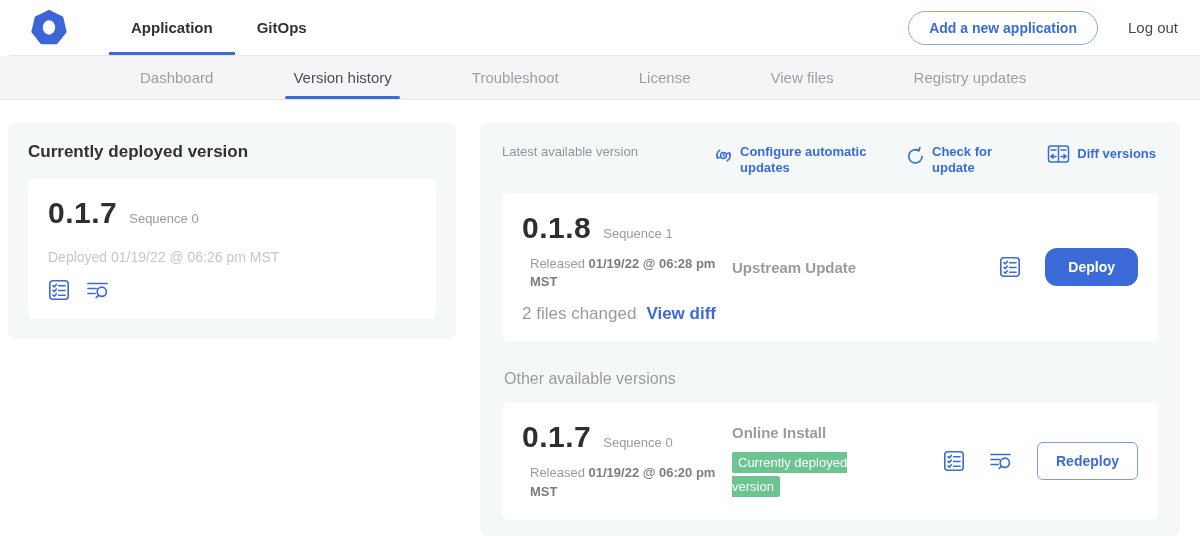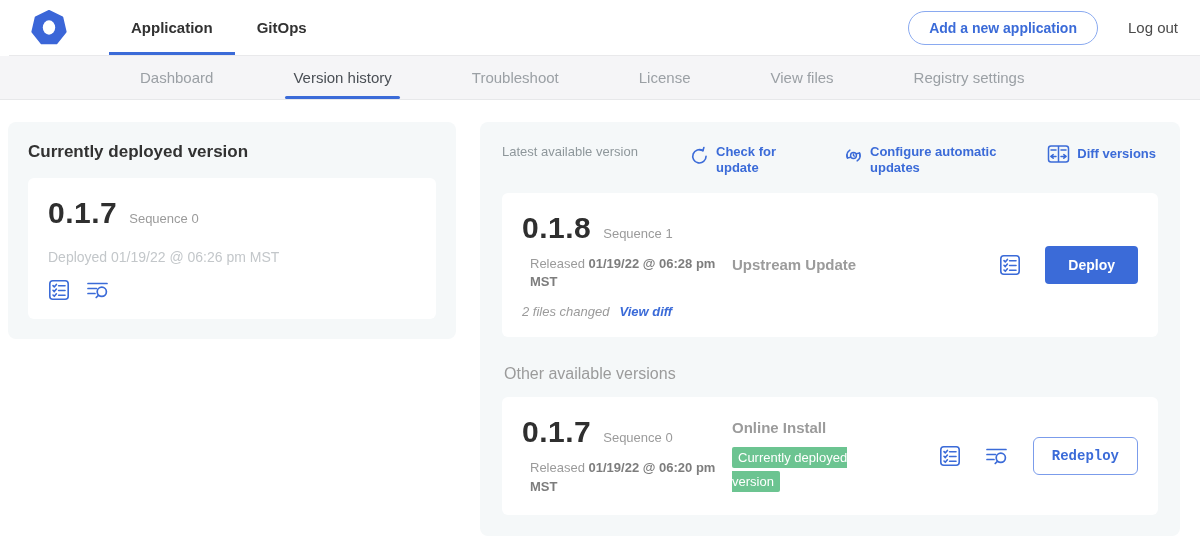--- a/index.html
+++ b/index.html
@@ -67,32 +67,32 @@
   .action-configure{margin-left:62px;}
   .action-configure .label{max-width:128px;}
   .action-diff{margin-left:auto;align-items:center;}
   .action-diff .blue-icon{margin-top:0;}
 
   
   .release-card{display:flex;align-items:center;}
   .release-left{width:196px;flex:0 0 auto;}
   .released-line{font-size:13px;color:var(--gray-text);margin-top:10px;line-height:1.45;width:205px;margin-left:8px;}
   .released-date{font-weight:700;color:#7d7d7d;}
-  .files-row{display:flex;align-items:center;margin-top:12px;font-size:13px;color:var(--gray-text);font-style:italic;}
+  .files-row{display:flex;align-items:center;margin-top:12px;font-size:17px;color:var(--gray-text);}
   .view-diff{color:var(--link-blue);font-weight:600;margin-left:10px;cursor:pointer;}
   .release-middle{margin-left:14px;width:168px;flex:0 0 auto;}
   .release-source{font-size:15px;font-weight:600;color:var(--gray-text);}
   .deployed-badge{display:inline;background:var(--badge-green);color:#fff;font-size:13px;
     font-weight:500;padding:3px 6px;border-radius:2px;line-height:1.8;}
   .badge-wrap{margin-top:10px;width:142px;}
   .release-right{margin-left:auto;display:flex;align-items:center;gap:24px;}
-  .deploy-btn{background:var(--primary-blue);border:none;border-radius:4px;color:#fff;
+  .deploy-btn{background:var(--primary-blue);border:none;border-radius:12px;color:#fff;
     font-size:14px;font-weight:700;padding:11px 23px;cursor:pointer;font-family:inherit;}
   .redeploy-btn{background:#fff;border:1px solid #7b9ceb;border-radius:6px;color:var(--primary-blue);
-    font-size:14px;font-weight:700;padding:10px 18px;cursor:pointer;font-family:Liberation Mono, monospace;}
+    font-size:14px;font-weight:700;padding:10px 18px;cursor:pointer;font-family:Liberation Sans, sans-serif;}
 
   .other-versions-title{font-size:16px;color:var(--gray-text);margin:28px 0 14px 2px;}
   svg{display:block;}
 </style>
 </head>
 <body>
 
 <header class="topnav">
   <div class="logo">
     <svg viewBox="0 0 36 36" width="36" height="36">
@@ -124,21 +124,21 @@
   <div class="subnav-tab">
     <span>Troubleshoot</span>
   </div>
   <div class="subnav-tab">
     <span>License</span>
   </div>
   <div class="subnav-tab">
     <span>View files</span>
   </div>
   <div class="subnav-tab">
-    <span>Registry settings</span>
+    <span>Registry updates</span>
   </div>
 </nav>
 
 <main class="content">
 
   <section class="panel panel-left">
     <h2 class="panel-title">Currently deployed version</h2>
     <div class="white-card">
       <div class="version-row">
         <span class="version-number">0.1.7</span>
@@ -168,42 +168,42 @@
         </span>
       </div>
     </div>
   </section>
 
   <section class="panel panel-right">
 
     <div class="latest-header">
       <div class="latest-title">Latest available version</div>
 
-      <div class="header-action action-check">
-        <span class="blue-icon">
-          <svg viewBox="0 0 20 20" width="19" height="19" fill="none" stroke="currentColor" stroke-width="1.7">
-            <path d="M13.6 4.9 A 7 7 0 1 0 16.9 10.8" stroke-linecap="round"></path>
-            <polyline points="14.6,1.6 13.6,4.9 10.4,3.9" stroke-linecap="round" stroke-linejoin="round"></polyline>
-          </svg>
-        </span>
-        <span class="label">Check for update</span>
-      </div>
-
       <div class="header-action action-configure">
         <span class="blue-icon">
           <svg viewBox="0 0 20 20" width="19" height="19" fill="none" stroke="currentColor" stroke-width="1.5">
             <path d="M3.6 12.6 A 7 7 0 0 1 6.2 4.3" stroke-linecap="round"></path>
             <polyline points="3.1,9.2 3.6,12.6 6.9,11.9" stroke-linecap="round" stroke-linejoin="round"></polyline>
             <path d="M16.4 7.4 A 7 7 0 0 1 13.8 15.7" stroke-linecap="round"></path>
             <polyline points="16.9,10.8 16.4,7.4 13.1,8.1" stroke-linecap="round" stroke-linejoin="round"></polyline>
             <circle cx="10" cy="10" r="3.1"></circle>
             <polyline points="10,8.5 10,10 11.3,10.6" stroke-linecap="round" stroke-linejoin="round"></polyline>
           </svg>
         </span>
         <span class="label">Configure automatic updates</span>
+      </div>
+
+      <div class="header-action action-check">
+        <span class="blue-icon">
+          <svg viewBox="0 0 20 20" width="19" height="19" fill="none" stroke="currentColor" stroke-width="1.7">
+            <path d="M13.6 4.9 A 7 7 0 1 0 16.9 10.8" stroke-linecap="round"></path>
+            <polyline points="14.6,1.6 13.6,4.9 10.4,3.9" stroke-linecap="round" stroke-linejoin="round"></polyline>
+          </svg>
+        </span>
+        <span class="label">Check for update</span>
       </div>
 
       <div class="header-action action-diff">
         <span class="blue-icon">
           <svg viewBox="0 0 23 20" width="23" height="20" fill="none" stroke="currentColor" stroke-width="1.5">
             <rect x="1.5" y="2" width="20" height="16" rx="2.5"></rect>
             <line x1="11.5" y1="2" x2="11.5" y2="18"></line>
             <line x1="4" y1="6" x2="9" y2="6" stroke-linecap="round"></line>
             <line x1="14" y1="6" x2="19" y2="6" stroke-linecap="round"></line>
             <polyline points="6.2,10.6 4,12.4 6.2,14.2" stroke-linecap="round" stroke-linejoin="round"></polyline>

